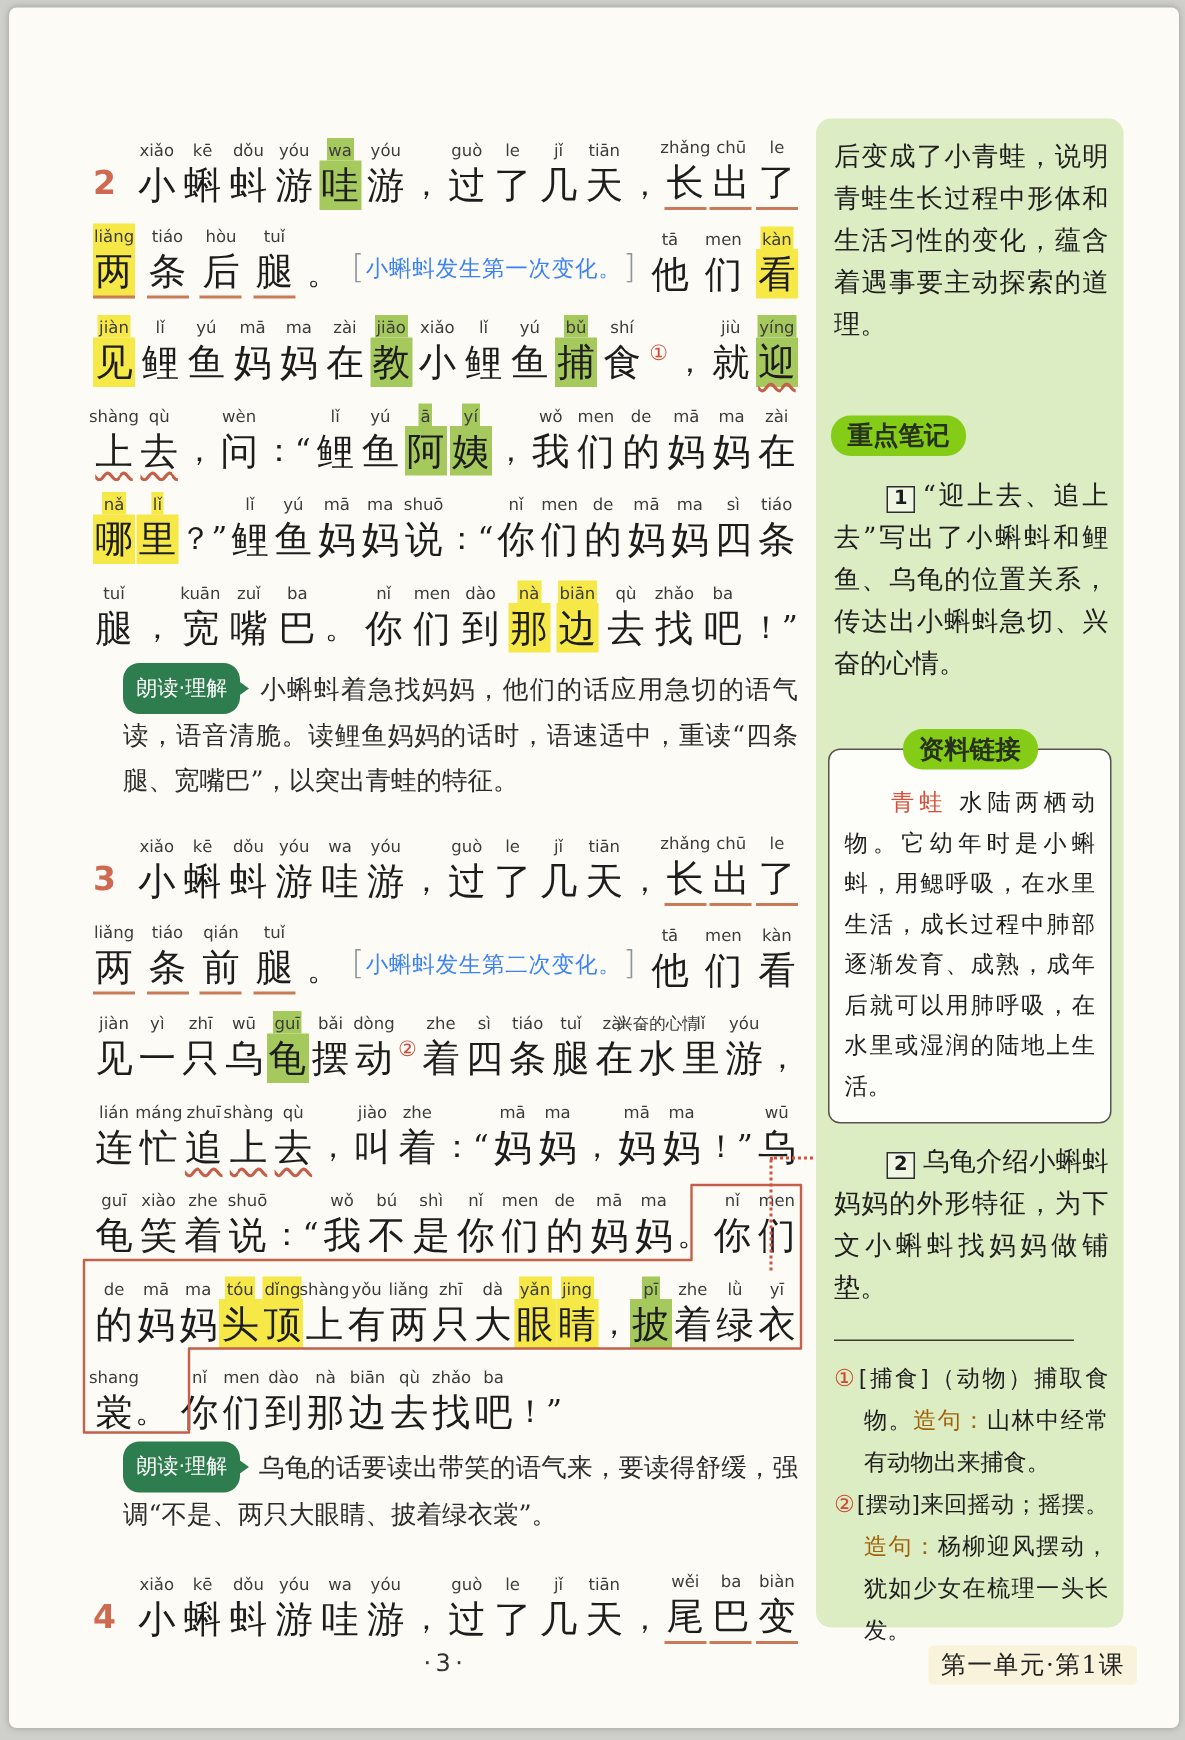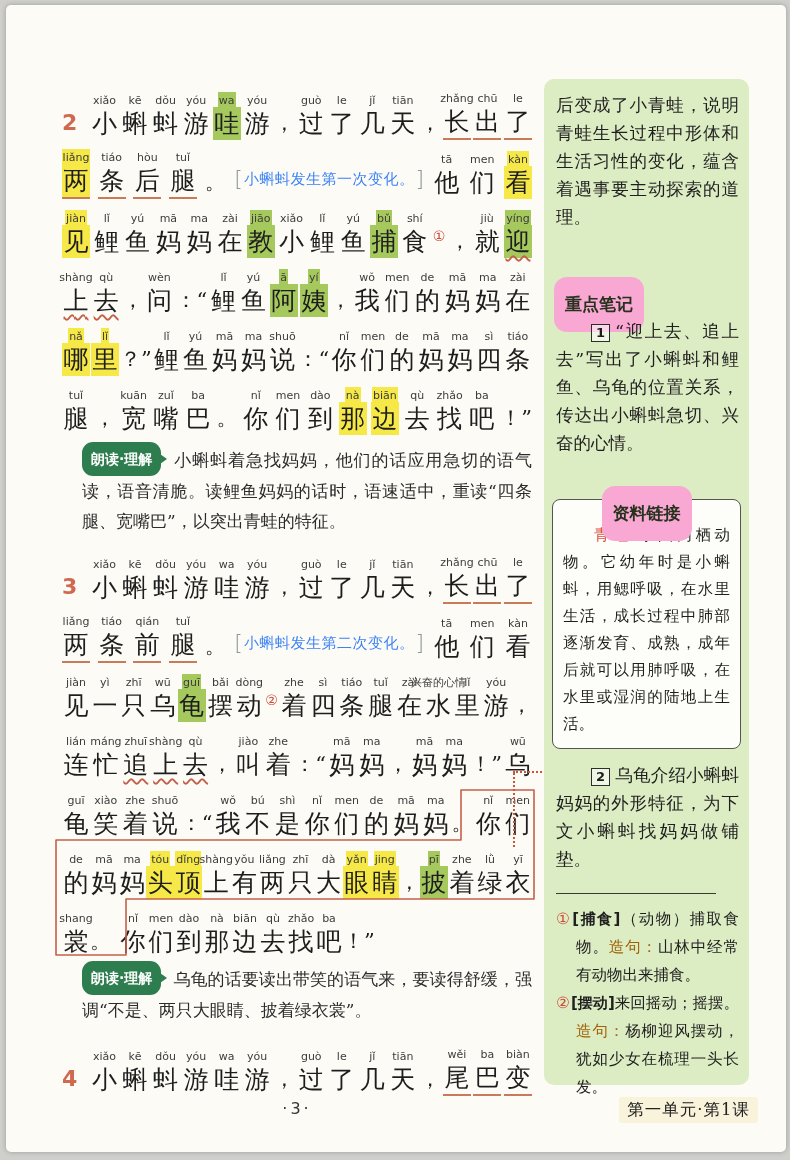--- a/index.html
+++ b/index.html
@@ -36,58 +36,58 @@
   .tok.supt{width:15px;flex:0 0 15px;}
   .bseg{display:flex;align-items:center;align-self:flex-end;height:34px;margin-bottom:3px;}
   .brk{color:#8d949c;font-size:22px;font-weight:200;margin:0 1px;line-height:22px;}
   .btxt{color:#3b82f6;font-family:"DejaVu Serif","Liberation Serif",serif;
         font-size:15px;letter-spacing:.5px;white-space:nowrap;}
   
   .reading{position:absolute;left:0;width:100%;box-sizing:border-box;padding-left:20px;
            text-align:justify;font-family:"DejaVu Serif","Liberation Serif",serif;
            font-size:17px;line-height:30px;color:#2c2c2c;}
   .rpill{display:inline-block;background:#2e7d4e;color:#fff;font-family:"DejaVu Sans",sans-serif;
-         font-size:14px;font-weight:bold;padding:2px 9px;border-radius:11px;position:relative;
+         font-size:14px;font-weight:normal;padding:2px 9px;border-radius:11px;position:relative;
          margin-right:12px;vertical-align:2px;white-space:nowrap;}
   .rpill::after{content:"";position:absolute;right:-6px;top:50%;margin-top:-5px;
          border-left:7px solid #2e7d4e;border-top:5px solid transparent;border-bottom:5px solid transparent;}
   
   .embox{position:absolute;left:40px;top:780px;pointer-events:none;}
   .conn-v{position:absolute;left:507px;top:768px;height:74px;width:0;border-left:2px dotted #d0543c;}
   .conn-h{position:absolute;left:507px;top:766px;width:36px;height:0;border-top:2px dotted #d0543c;}
   .conn-arrow{position:absolute;left:541px;top:760px;width:0;height:0;
       border-left:9px solid #d0543c;border-top:6px solid transparent;border-bottom:6px solid transparent;}
   
   .sidebar{position:absolute;left:538px;top:74px;width:205px;height:1006px;
            background:#dcecc3;border-radius:10px;}
   .sidebar .sec{position:absolute;left:12px;right:10px;}
   .sb-text{font-family:"DejaVu Serif","Liberation Serif",serif;font-size:17.5px;
            line-height:28px;color:#1f1f1f;text-align:justify;}
   .sb-intro{top:12px;}
-  .sb-pill{background:#f9a8d4;border-radius:13px;padding:16px 11px;display:inline-block;
+  .sb-pill{background:#84cc16;border-radius:13px;padding:2px 11px;display:inline-block;
            font-family:"DejaVu Sans",sans-serif;font-weight:bold;font-size:17px;color:#26321c;}
   .pill1{position:absolute;left:10px;top:198px;}
   .sb-note{text-indent:2em;}
   .note1{top:238px;}
   .note2{top:682px;}
   .box-num{display:inline-block;border:1.5px solid #2d2d2d;font-family:"DejaVu Sans",sans-serif;
            font-size:13px;font-weight:bold;line-height:16px;padding:0 4px;margin-right:5px;
            color:#1d1d1d;background:rgba(255,255,255,.55);text-indent:0;}
   .sb-resource{position:absolute;left:8px;right:8px;top:420px;height:250px;background:#fdfdf9;
            border:1.2px solid #55544e;border-radius:8px;box-sizing:border-box;padding:22px 10px 0 10px;}
   .res-label{position:absolute;top:-14px;left:50%;transform:translateX(-50%);}
   .res-text{font-family:"DejaVu Serif","Liberation Serif",serif;font-size:15.5px;line-height:27px;
            color:#1f1f1f;text-align:justify;text-indent:2em;margin:0;}
   .term{color:#d8503c;margin-right:8px;}
   .sb-divider{position:absolute;left:12px;top:814px;width:160px;border-top:1.6px solid #3a3a34;}
   .fnotes{top:826px;}
   .fn-item{font-family:"DejaVu Serif","Liberation Serif",serif;font-size:15.5px;line-height:28px;
            color:#1f1f1f;text-align:justify;padding-left:20px;text-indent:-20px;}
   .fn-num{color:#cf4a35;margin-right:1px;}
-  .fn-word{font-family:"DejaVu Sans",sans-serif;font-weight:bold;font-size:15px;}
+  .fn-word{font-family:"DejaVu Sans",sans-serif;font-weight:normal;font-size:15px;}
   .fn-zj{color:#a16207;}
   
   .page-num{position:absolute;left:56px;top:1094px;width:470px;text-align:center;
             font-size:16px;color:#333;letter-spacing:3px;}
   .unit-label{position:absolute;right:28px;top:1092px;font-size:16.5px;color:#222;
             font-family:"DejaVu Serif","Liberation Serif",serif;background:#f8f3da;
             padding:2px 8px;border-radius:3px;letter-spacing:1px;}
 </style>
 </head>
 <body>

